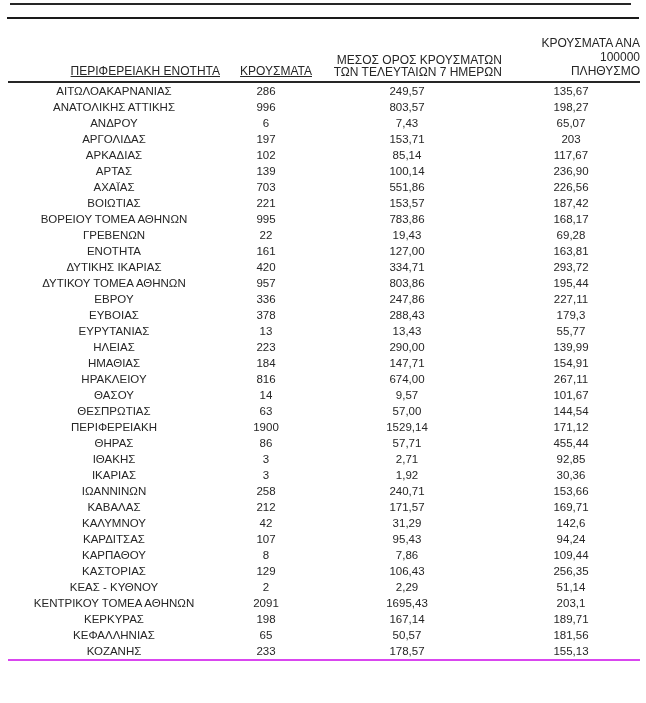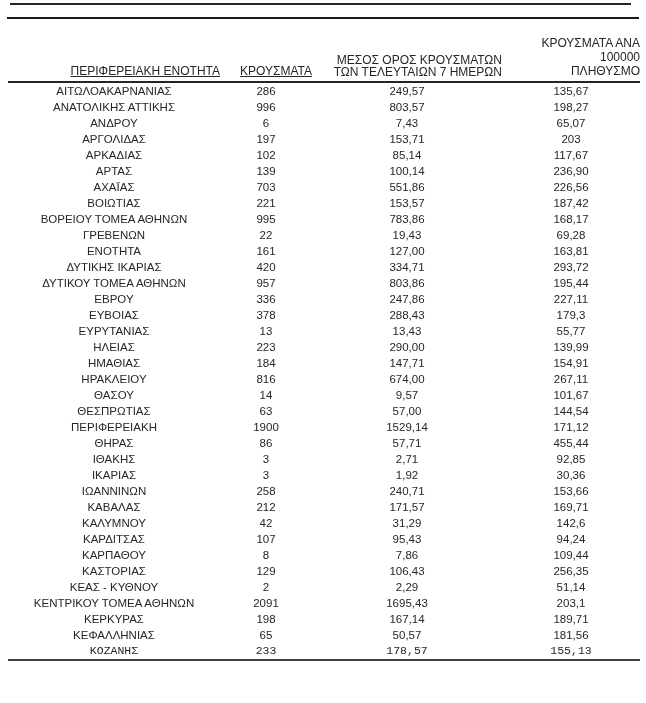--- a/index.html
+++ b/index.html
@@ -52,22 +52,21 @@
   tbody td {
     text-align: center;
     font-size: 11.5px;
     height: 16px;
     line-height: 16px;
     padding: 0;
     white-space: nowrap;
     overflow: hidden;
   }
   tbody tr:last-child td {
-    border-bottom: 2px solid #404040;
-    font-family: Liberation Mono, monospace;
+    border-bottom: 2px solid #d946ef;
   }
 </style>
 </head>
 <body>
 
 <div id="page">
 
   <div id="rule-top-1" class="rule"></div>
   <div id="rule-top-2" class="rule"></div>
 

